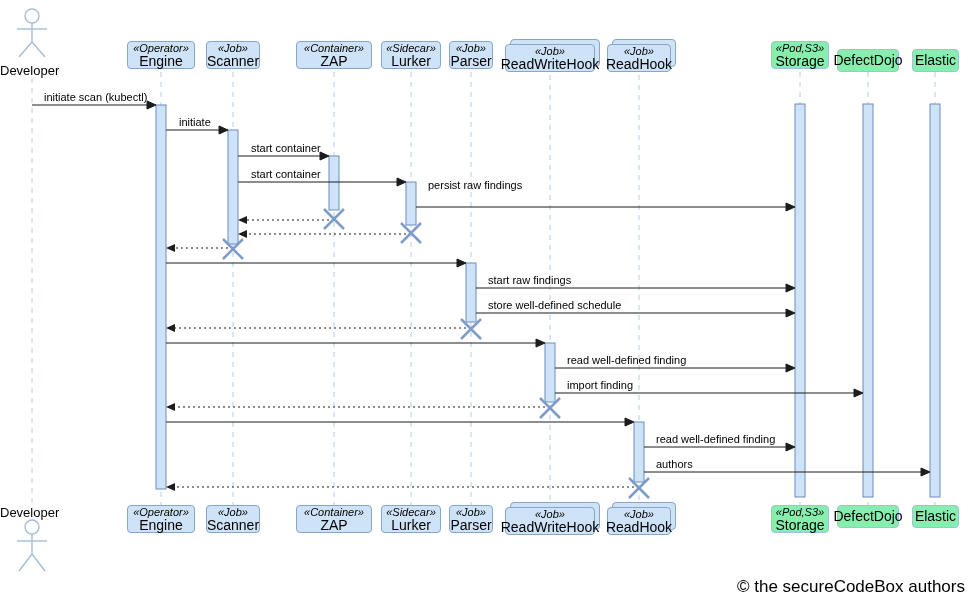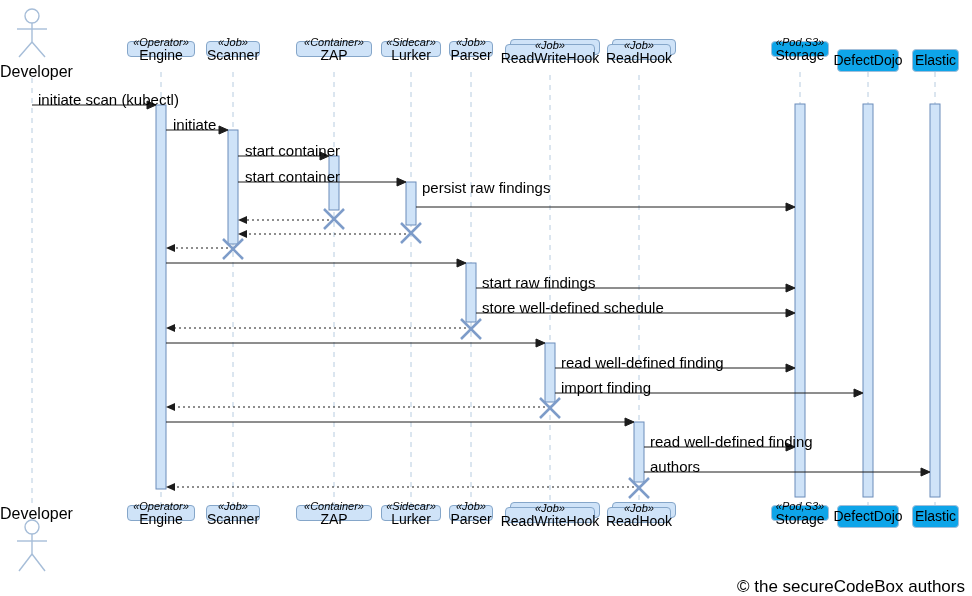--- a/index.html
+++ b/index.html
@@ -1,28 +1,28 @@
 <!DOCTYPE html>
 <html><head>
 <meta charset="utf-8">
 <style>
   html,body{margin:0;padding:0;background:#ffffff;}
   .stage{position:relative;width:972px;height:596px;background:#ffffff;
          font-family:"Liberation Sans",sans-serif;font-size:11px;color:#000;overflow:hidden;}
   .stage svg{position:absolute;left:0;top:0;z-index:1;}
   .pbox{position:absolute;z-index:2;box-sizing:border-box;background:#cfe3f8;border:1px solid #85a6c9;
         border-radius:4px;display:flex;flex-direction:column;justify-content:center;align-items:center;
-        height:16px;line-height:13px;text-align:center;}
+        height:28px;line-height:13px;text-align:center;}
   .pbox.one{height:23px;}
   .pbox.back{z-index:1;}
-  .pbox.white{background:#0ea5e9;border-color:#a3bfda;}
+  .pbox.white{background:#86efac;border-color:#a3bfda;}
   .stereo{font-style:italic;font-size:11px;}
   .pname{font-size:14px;}
-  .mlabel{position:absolute;z-index:3;white-space:nowrap;font-size:15px;}
-  .actor-label{position:absolute;z-index:3;width:64px;text-align:left;font-size:16px;}
+  .mlabel{position:absolute;z-index:3;white-space:nowrap;font-size:11px;margin-left:6px;}
+  .actor-label{position:absolute;z-index:3;width:64px;text-align:left;font-size:13px;}
   .copyright{position:absolute;z-index:3;font-size:17px;}
 </style>
 </head>
 <body>
 
 <div class="stage">
 
   <svg width="972" height="596" viewBox="0 0 972 596">
 
     <g stroke="#b7cce0" stroke-width="1" stroke-dasharray="5,5">

